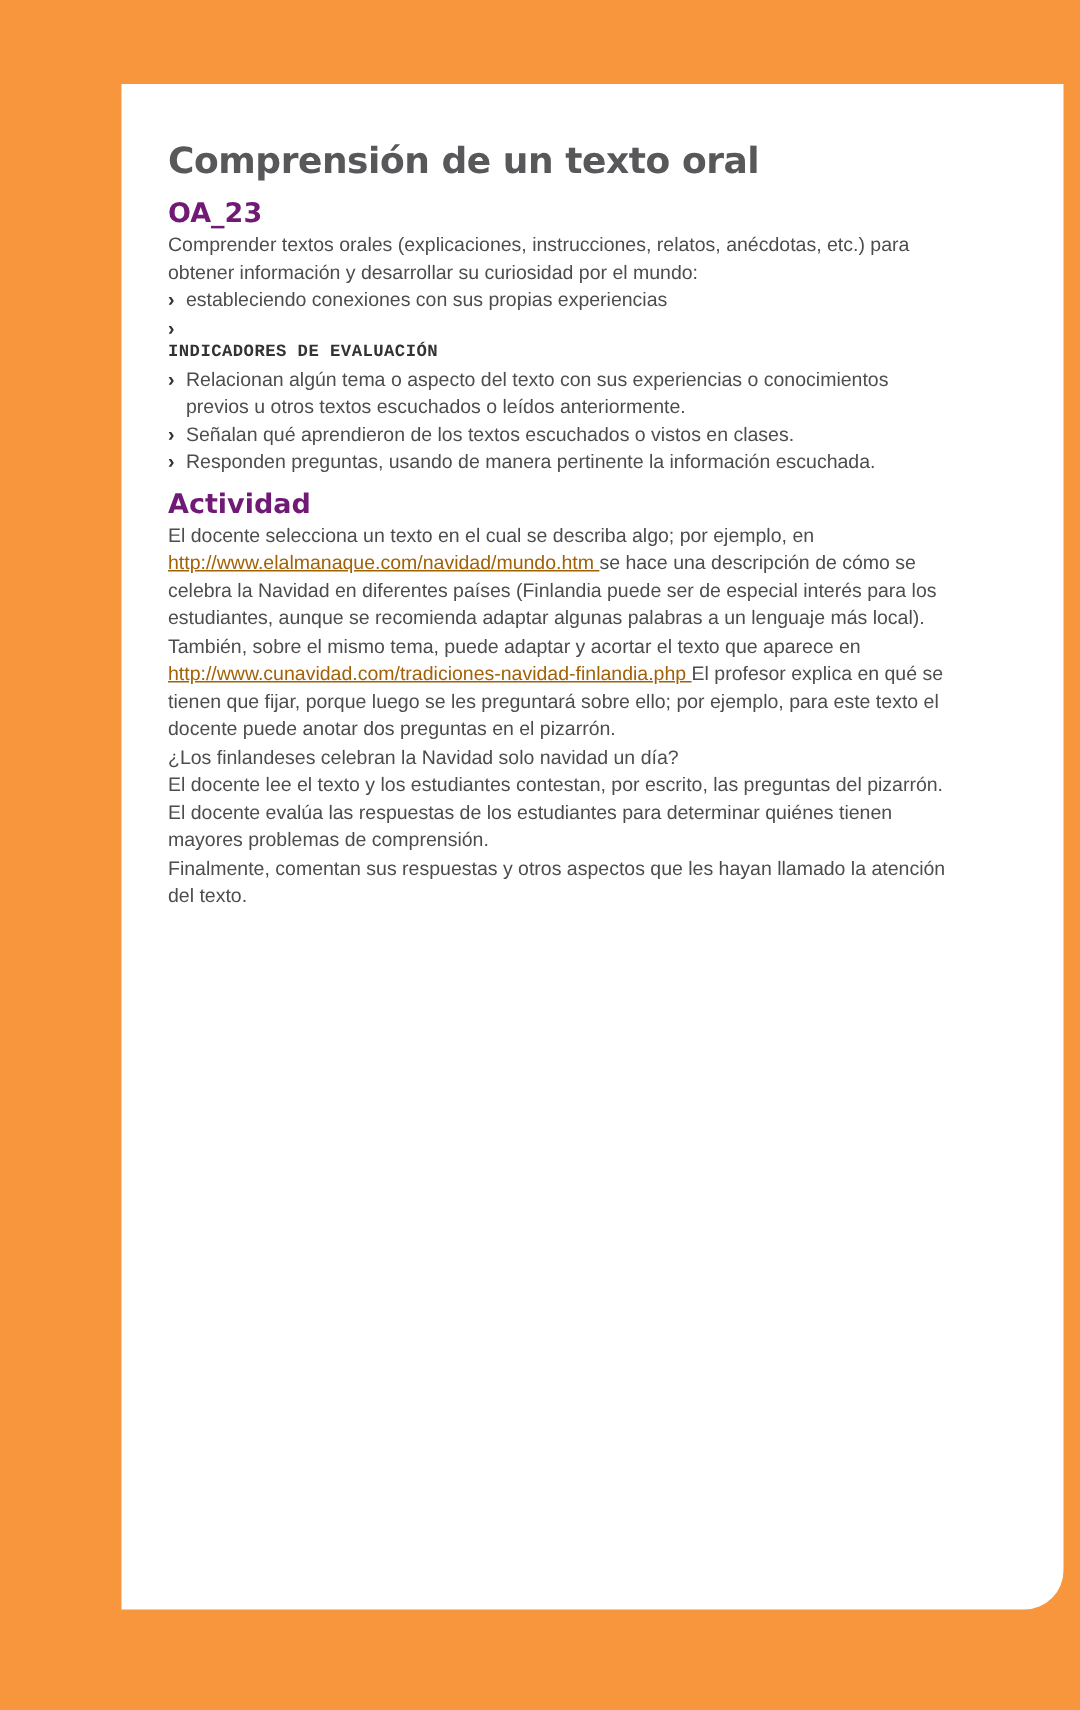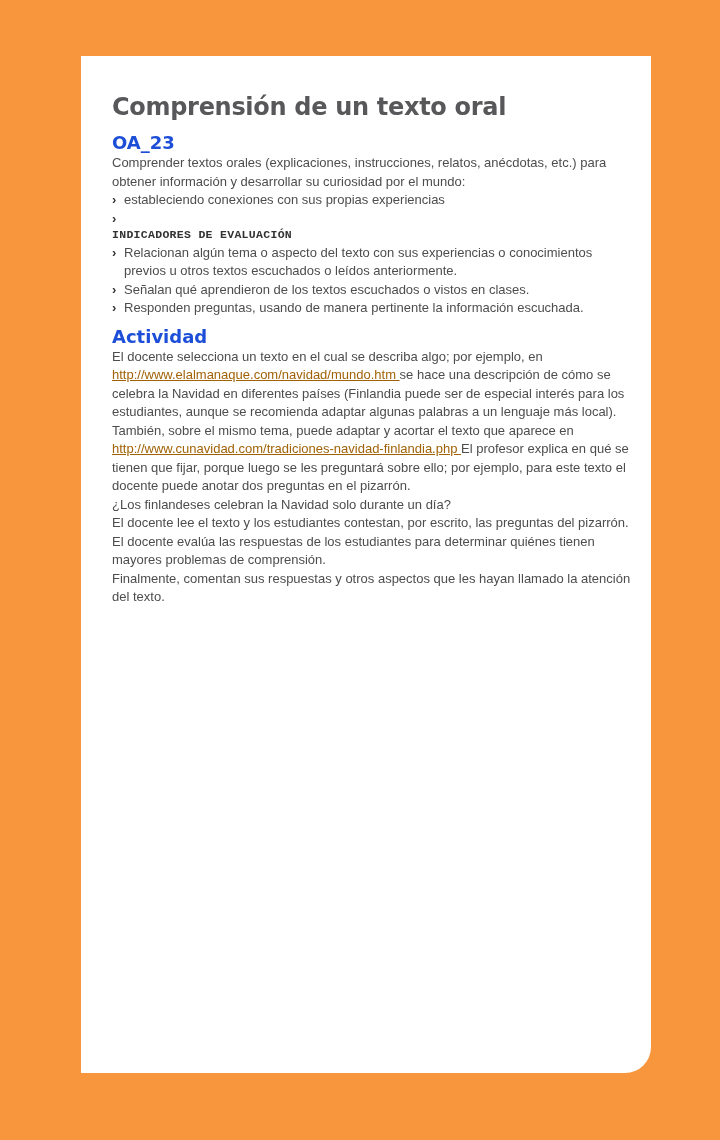--- a/index.html
+++ b/index.html
@@ -6,21 +6,21 @@
     body {
       width: 720px; height: 1140px;
       background: #f7963c;
       position: relative;
       overflow: hidden;
       font-family: "DejaVu Sans", sans-serif;
     }
     .card {
       position: absolute;
       left: 81px; top: 56px;
-      width: 570px; height: 1017px;
+      width: 628px; height: 1017px;
       background: #ffffff;
       border-bottom-right-radius: 26px;
     }
     .content {
       position: absolute;
       left: 31px; top: 36px;
       width: 520px;
       color: #4a4a4a;
     }
     .title {
@@ -29,21 +29,21 @@
       font-size: 24px;
       color: #58585a;
       margin: 0 0 10px 0;
       letter-spacing: -0.3px;
       line-height: 30px;
     }
     .oa-code, .section-heading {
       font-family: "DejaVu Sans", sans-serif;
       font-weight: bold;
       font-size: 18px;
-      color: #1d4ed8;
+      color: #701a75;
       line-height: 22px;
       margin: 0;
     }
     .para {
       font-family: "Liberation Sans", sans-serif;
       font-size: 13px;
       line-height: 18.5px;
       color: #4d4d4d;
       margin: 0;
     }
@@ -111,20 +111,20 @@
       </li>
       <li>
         <span class="chev">›</span>
         <span>Responden preguntas, usando de manera pertinente la información escuchada.</span>
       </li>
     </ul>
 
     <div class="actividad">
       <h2 class="section-heading">Actividad</h2>
       <p class="para"><span>El docente selecciona un texto en el cual se describa algo; por ejemplo, en</span><a class="link"> http://www.elalmanaque.com/navidad/mundo.htm </a><span>se hace una descripción de cómo se celebra la Navidad en diferentes países (Finlandia puede ser de especial interés para los estudiantes, aunque se recomienda adaptar algunas palabras a un lenguaje más local). También, sobre el mismo tema, puede adaptar y acortar el texto que aparece en </span><a class="link">http://www.cunavidad.com/tradiciones-navidad-finlandia.php </a><span>El profesor explica en qué se tienen que fijar, porque luego se les preguntará sobre ello; por ejemplo, para este texto el docente puede anotar dos preguntas en el pizarrón.</span></p>
-      <p class="para">¿Los finlandeses celebran la Navidad solo durante un día?</p>
+      <p class="para">¿Los finlandeses celebran la Navidad solo navidad un día?</p>
       <p class="para">El docente lee el texto y los estudiantes contestan, por escrito, las preguntas del pizarrón.</p>
       <p class="para">El docente evalúa las respuestas de los estudiantes para determinar quiénes tienen mayores problemas de comprensión.</p>
       <p class="para">Finalmente, comentan sus respuestas y otros aspectos que les hayan llamado la atención del texto.</p>
     </div>
 
   </div>
 </div>
 
 </body></html>

